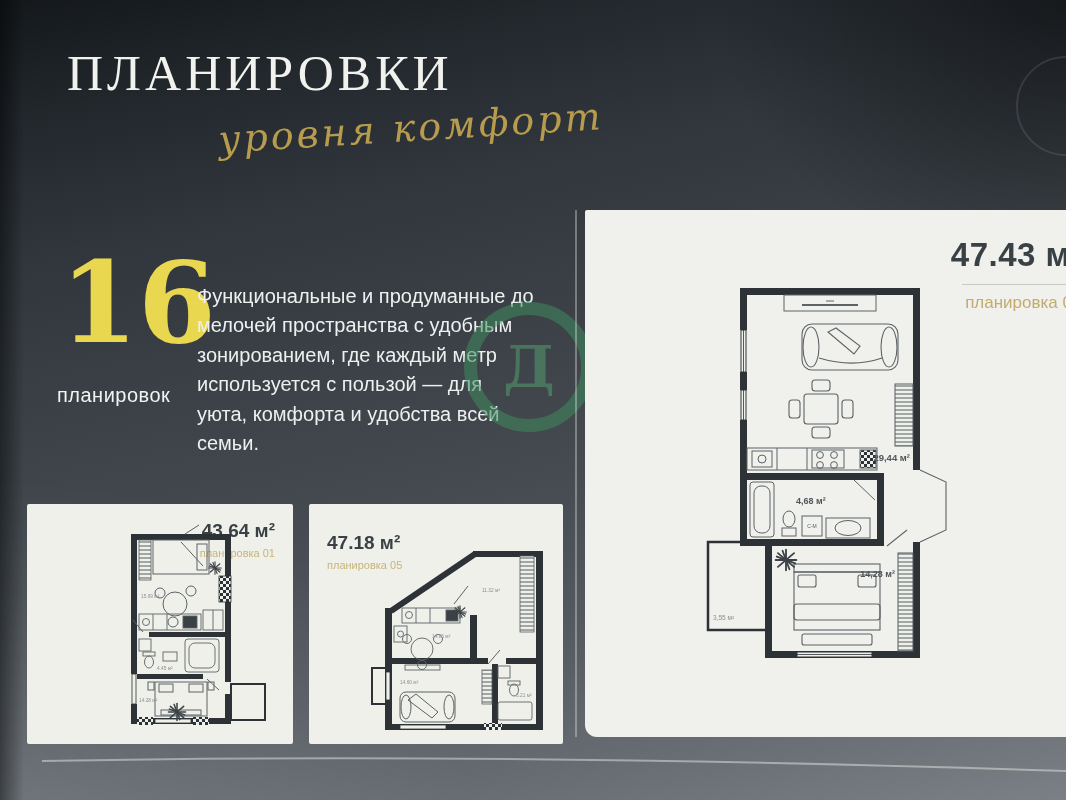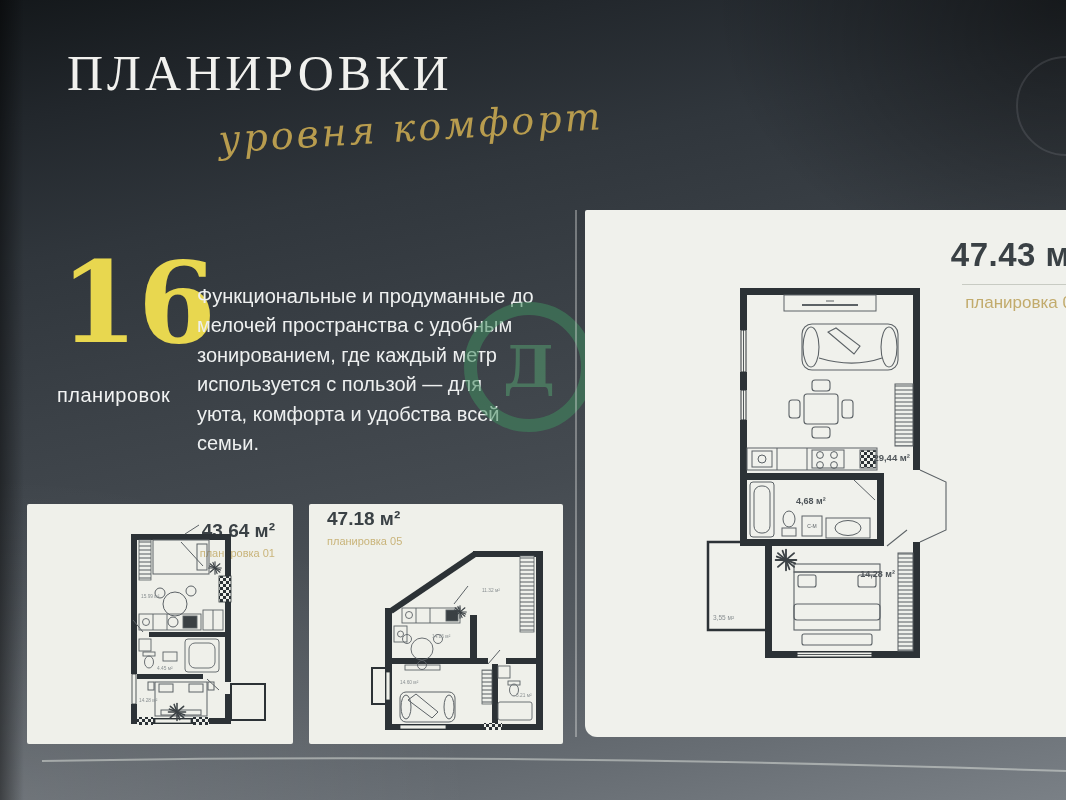--- a/index.html
+++ b/index.html
@@ -63,21 +63,21 @@
     font-size:33px;font-weight:bold;color:#3a4145;letter-spacing:.5px;white-space:nowrap;
   }
   .featured-rule{width:120px;border:none;border-top:1px solid #c8cbc3;margin:10px 0 8px auto;}
   .featured-label{font-size:17px;color:#c2ab6c;white-space:nowrap;margin-right:10px;}
   .plan-card{
     position:absolute;top:476px;height:240px;background:#eff0ea;border-radius:2px;margin-top:28px;
   }
   .card-1{left:27px;width:266px;}
   .card-2{left:309px;width:254px;}
   .card-header-right{position:absolute;top:16px;right:18px;text-align:right;}
-  .card-header-left{position:absolute;top:4px;left:18px;text-align:left;}
+  .card-header-left{position:absolute;top:28px;left:18px;text-align:left;}
   .card-area{font-size:19px;font-weight:bold;color:#3a4145;}
   .card-label{font-size:11px;color:#c9b47a;margin-top:5px;}
   .bottom-curve{position:absolute;left:0;top:0;pointer-events:none;}
   svg text{font-family:"Liberation Sans",sans-serif;}
 </style>
 </head>
 <body>
 
 <svg width="0" height="0" style="position:absolute" aria-hidden="true">
   <defs>

